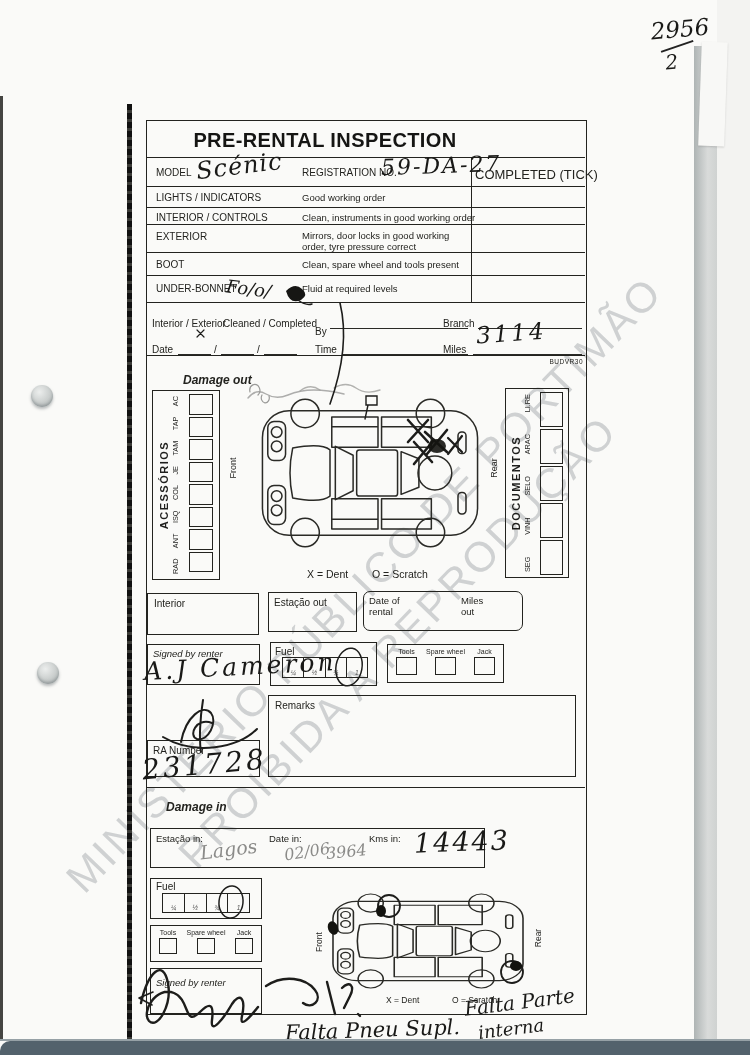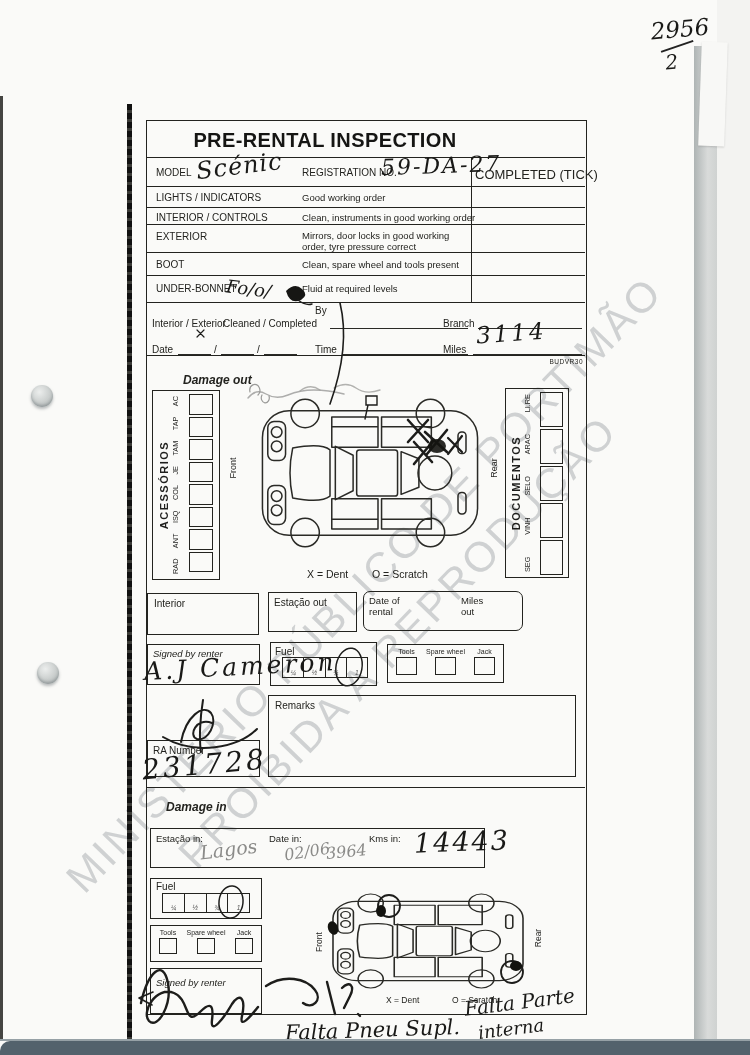--- a/index.html
+++ b/index.html
@@ -79,21 +79,21 @@
     <div class="lbl" style="left:156px;top:231px;">EXTERIOR</div>
     <div class="lbl sm" style="left:302px;top:230px;width:168px;">Mirrors, door locks in good working order, tyre pressure correct</div>
     <div class="lbl" style="left:156px;top:259px;">BOOT</div>
     <div class="lbl sm" style="left:302px;top:259px;">Clean, spare wheel and tools present</div>
     <div class="lbl" style="left:156px;top:283px;">UNDER-BONNET</div>
     <div class="lbl sm" style="left:302px;top:283px;">Fluid at required levels</div>
     <div class="hw" style="left:226px;top:278px;font-size:18px;transform:rotate(7deg);">Fo/o/</div>
 
     <div class="lbl" style="left:152px;top:318px;">Interior / Exterior</div>
     <div class="lbl" style="left:223px;top:318px;">Cleaned / Completed</div>
-    <div class="lbl" style="left:315px;top:305px;">By</div>
+    <div class="lbl" style="left:315px;top:326px;">By</div>
     <div class="uline" style="left:330px;top:328px;width:138px;"></div>
     <div class="lbl" style="left:443px;top:318px;">Branch</div>
     <div class="uline" style="left:478px;top:328px;width:104px;"></div>
 
     <div class="lbl" style="left:152px;top:344px;">Date</div>
     <div class="uline" style="left:178px;top:354px;width:33px;"></div>
     <div class="lbl" style="left:214px;top:344px;">/</div>
     <div class="uline" style="left:221px;top:354px;width:33px;"></div>
     <div class="lbl" style="left:257px;top:344px;">/</div>
     <div class="uline" style="left:264px;top:354px;width:33px;"></div>

